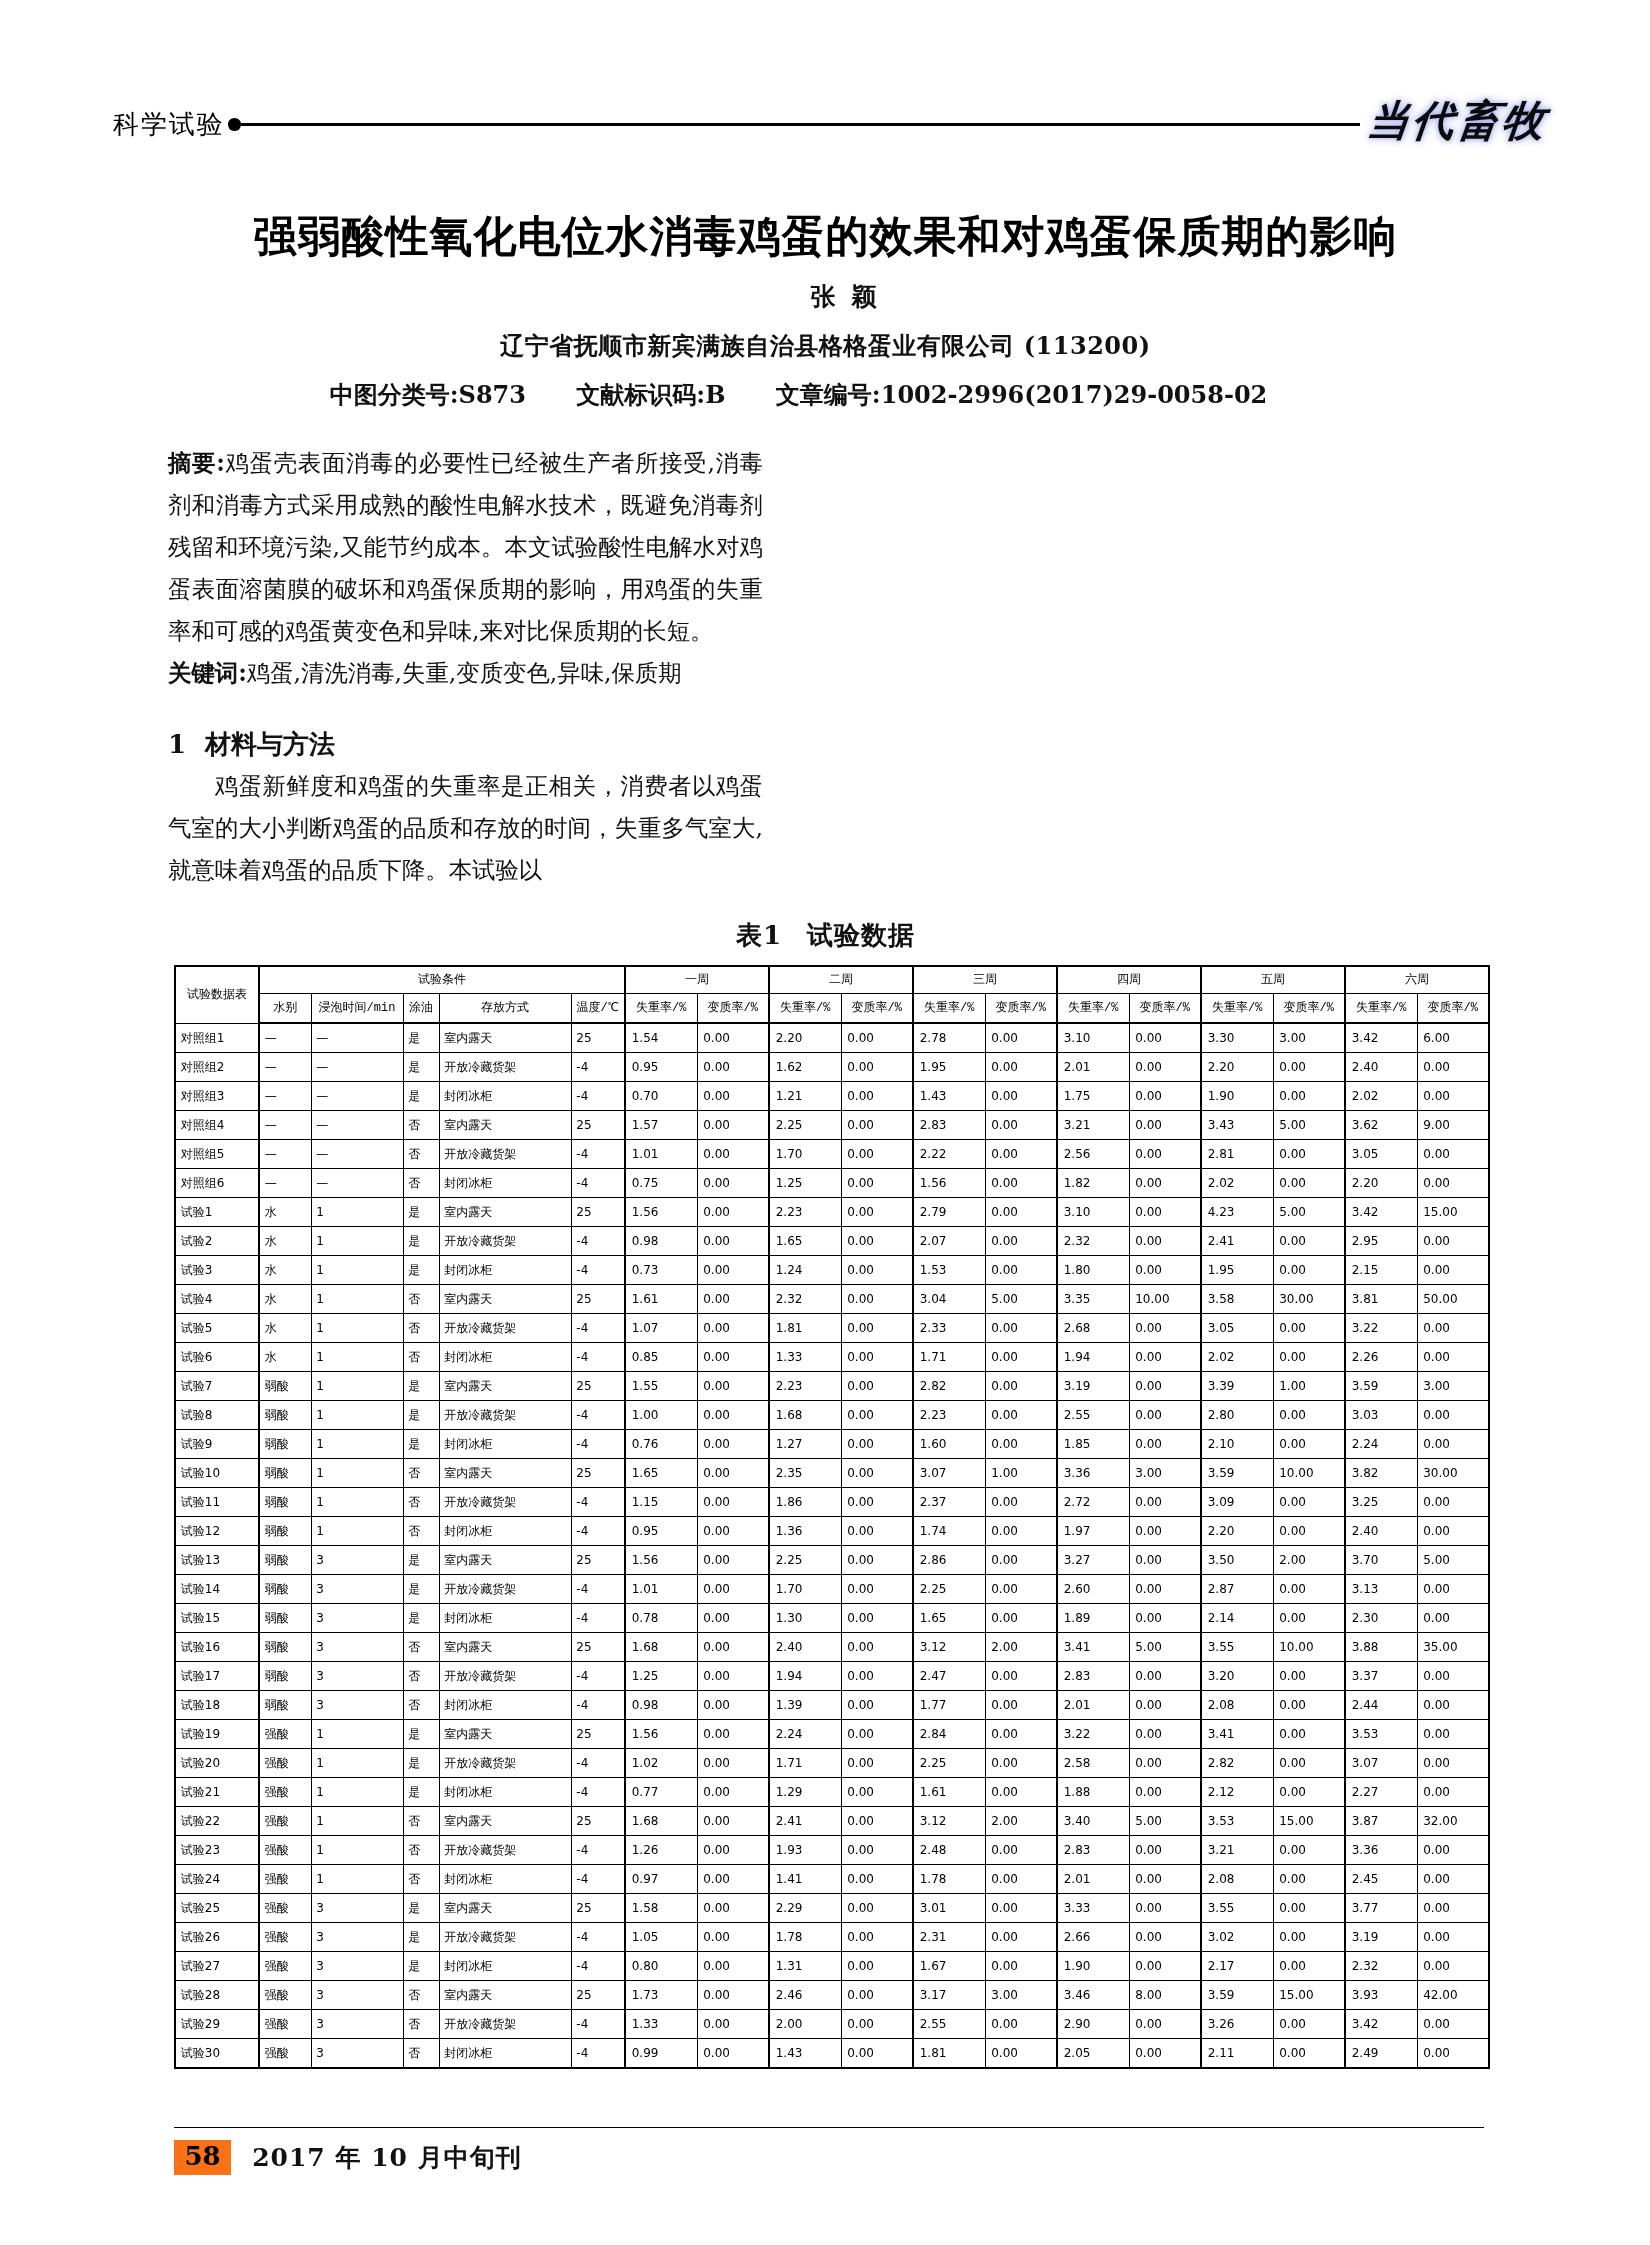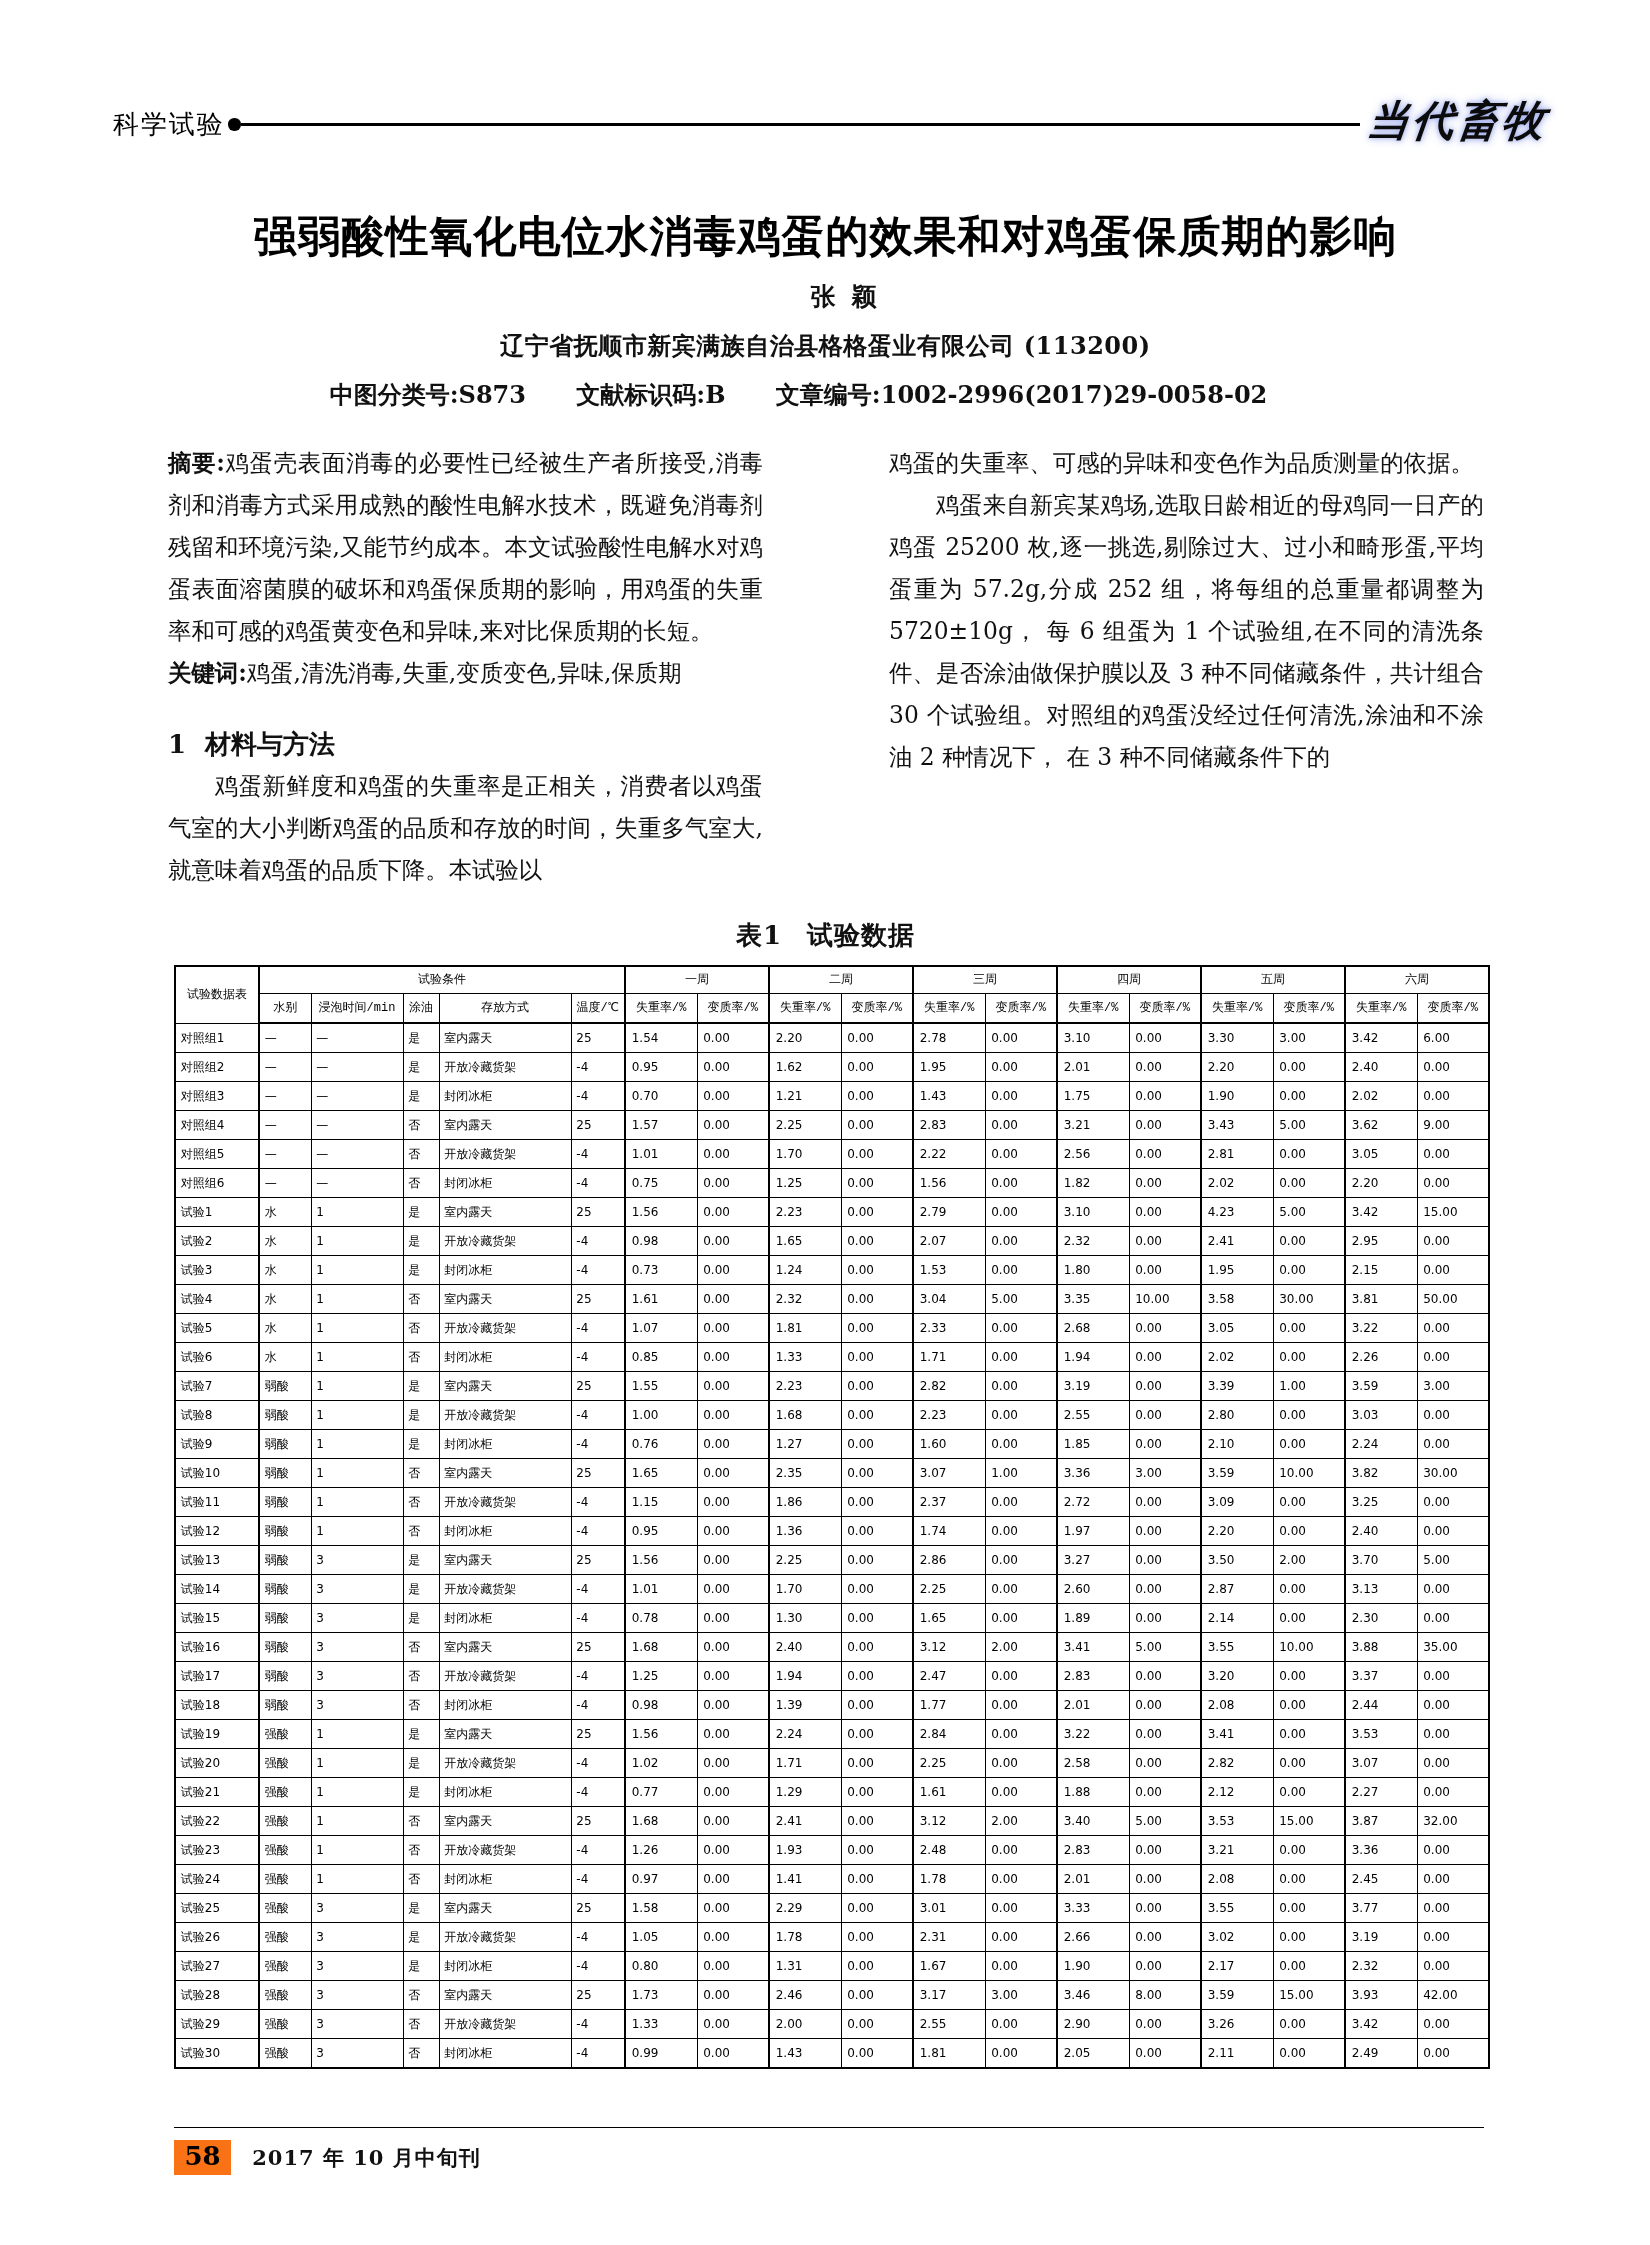--- a/index.html
+++ b/index.html
@@ -222,21 +222,21 @@
     font-family: "DejaVu Serif", serif;
     font-weight: bold;
     font-size: 26px;
     padding: 1.9px 10.5px 3.8px 10.5px;
     line-height: 1.1;
   }
   .issue {
     margin-left: 21px;
     font-family: "DejaVu Serif", serif;
     font-weight: bold;
-    font-size: 21px;
+    font-size: 25px;
     letter-spacing: 1px;
   }
 </style>
 </head>
 <body>
 
 <div class="page">
 
   <div class="runhead">
     <div class="runhead-label">科学试验</div>
@@ -255,24 +255,20 @@
   </div>
 
   <div class="col col-left">
     <p><span class="lead">摘要:</span><span>鸡蛋壳表面消毒的必要性已经被生产者所接受,消毒剂和消毒方式采用成熟的酸性电解水技术，既避免消毒剂残留和环境污染,又能节约成本。本文试验酸性电解水对鸡蛋表面溶菌膜的破坏和鸡蛋保质期的影响，用鸡蛋的失重率和可感的鸡蛋黄变色和异味,来对比保质期的长短。</span></p>
     <p><span class="lead">关键词:</span><span>鸡蛋,清洗消毒,失重,变质变色,异味,保质期</span></p>
     <div class="blank-line"></div>
     <p class="sec-head"><span class="num">1</span><span>材料与方法</span></p>
     <p class="indent">鸡蛋新鲜度和鸡蛋的失重率是正相关，消费者以鸡蛋气室的大小判断鸡蛋的品质和存放的时间，失重多气室大,就意味着鸡蛋的品质下降。本试验以</p>
   </div>
 
-  <div class="col col-right">
-    <p>鸡蛋的失重率、可感的异味和变色作为品质测量的依据。</p>
-    <p class="indent">鸡蛋来自新宾某鸡场,选取日龄相近的母鸡同一日产的鸡蛋 25200 枚,逐一挑选,剔除过大、过小和畸形蛋,平均蛋重为 57.2g,分成 252 组，将每组的总重量都调整为 5720±10g， 每 6 组蛋为 1 个试验组,在不同的清洗条件、是否涂油做保护膜以及 3 种不同储藏条件，共计组合 30 个试验组。对照组的鸡蛋没经过任何清洗,涂油和不涂油 2 种情况下， 在 3 种不同储藏条件下的</p>
-  </div>
 
   <div class="table-caption">
     <span>表1</span><span class="cap-gap"></span><span>试验数据</span>
   </div>
 
   <div class="tbl-wrap">
     <table class="data">
       <colgroup>
         <col class="c-name">
           <col class="c-water">

